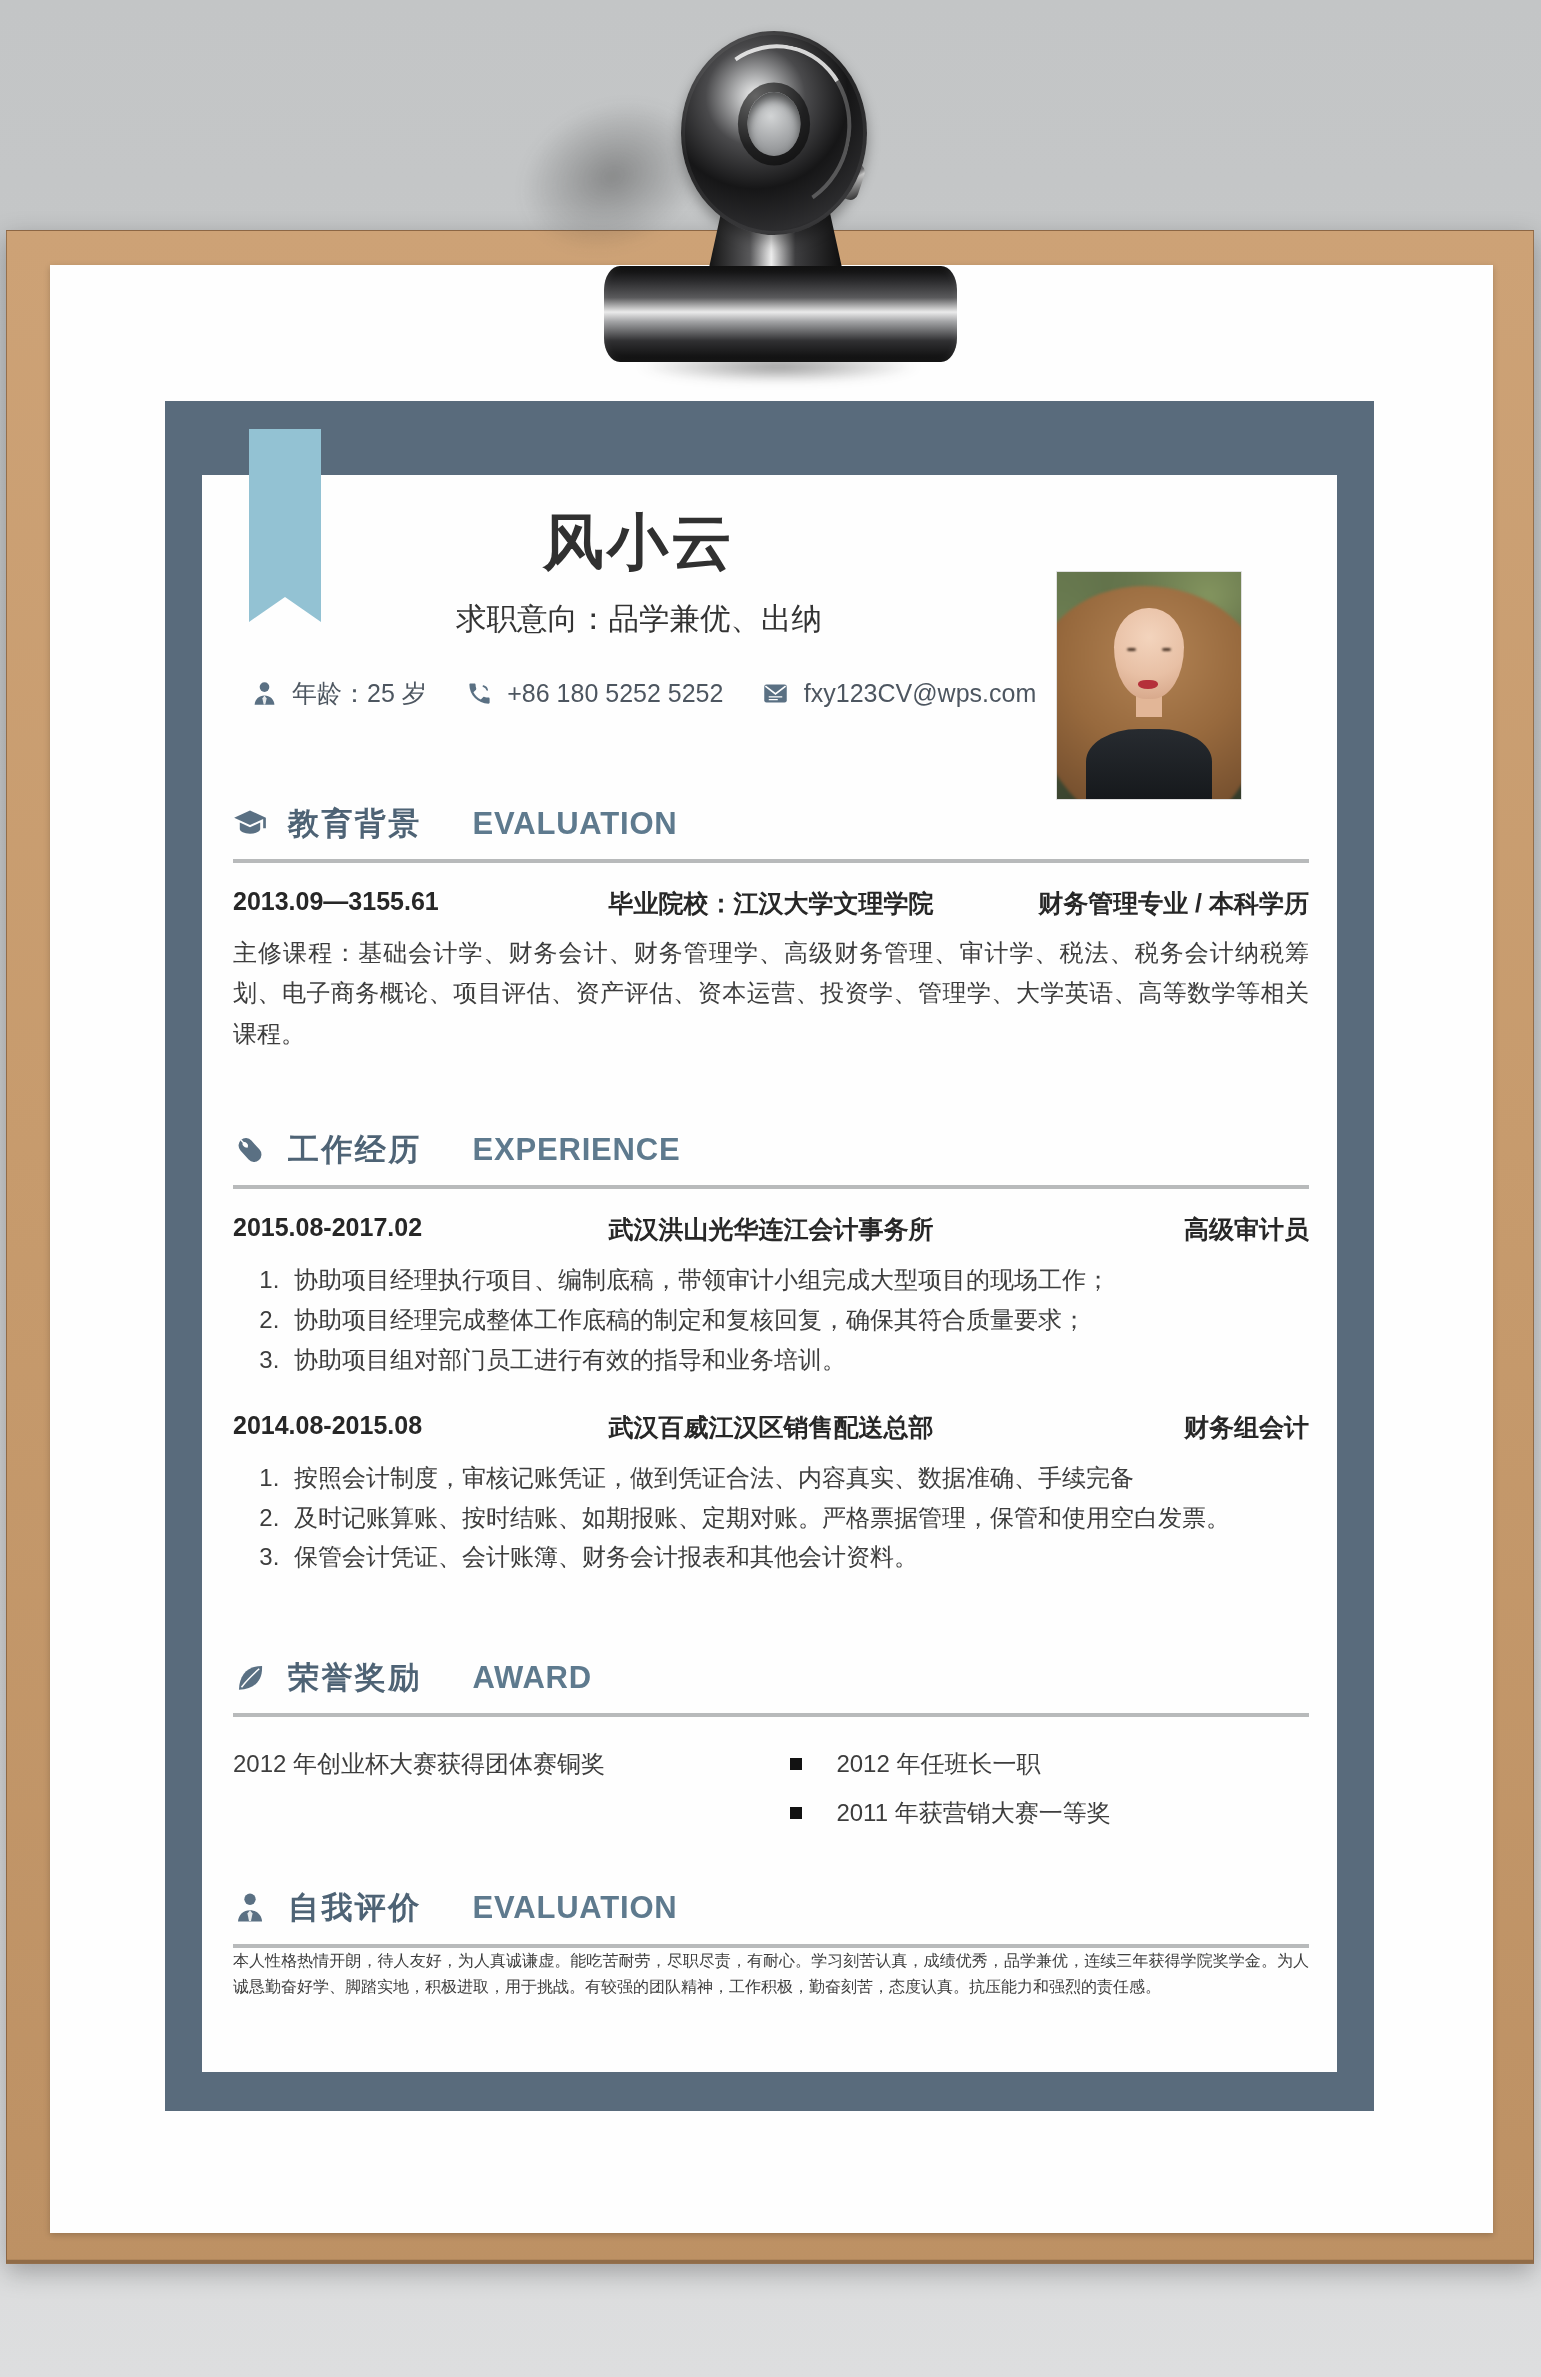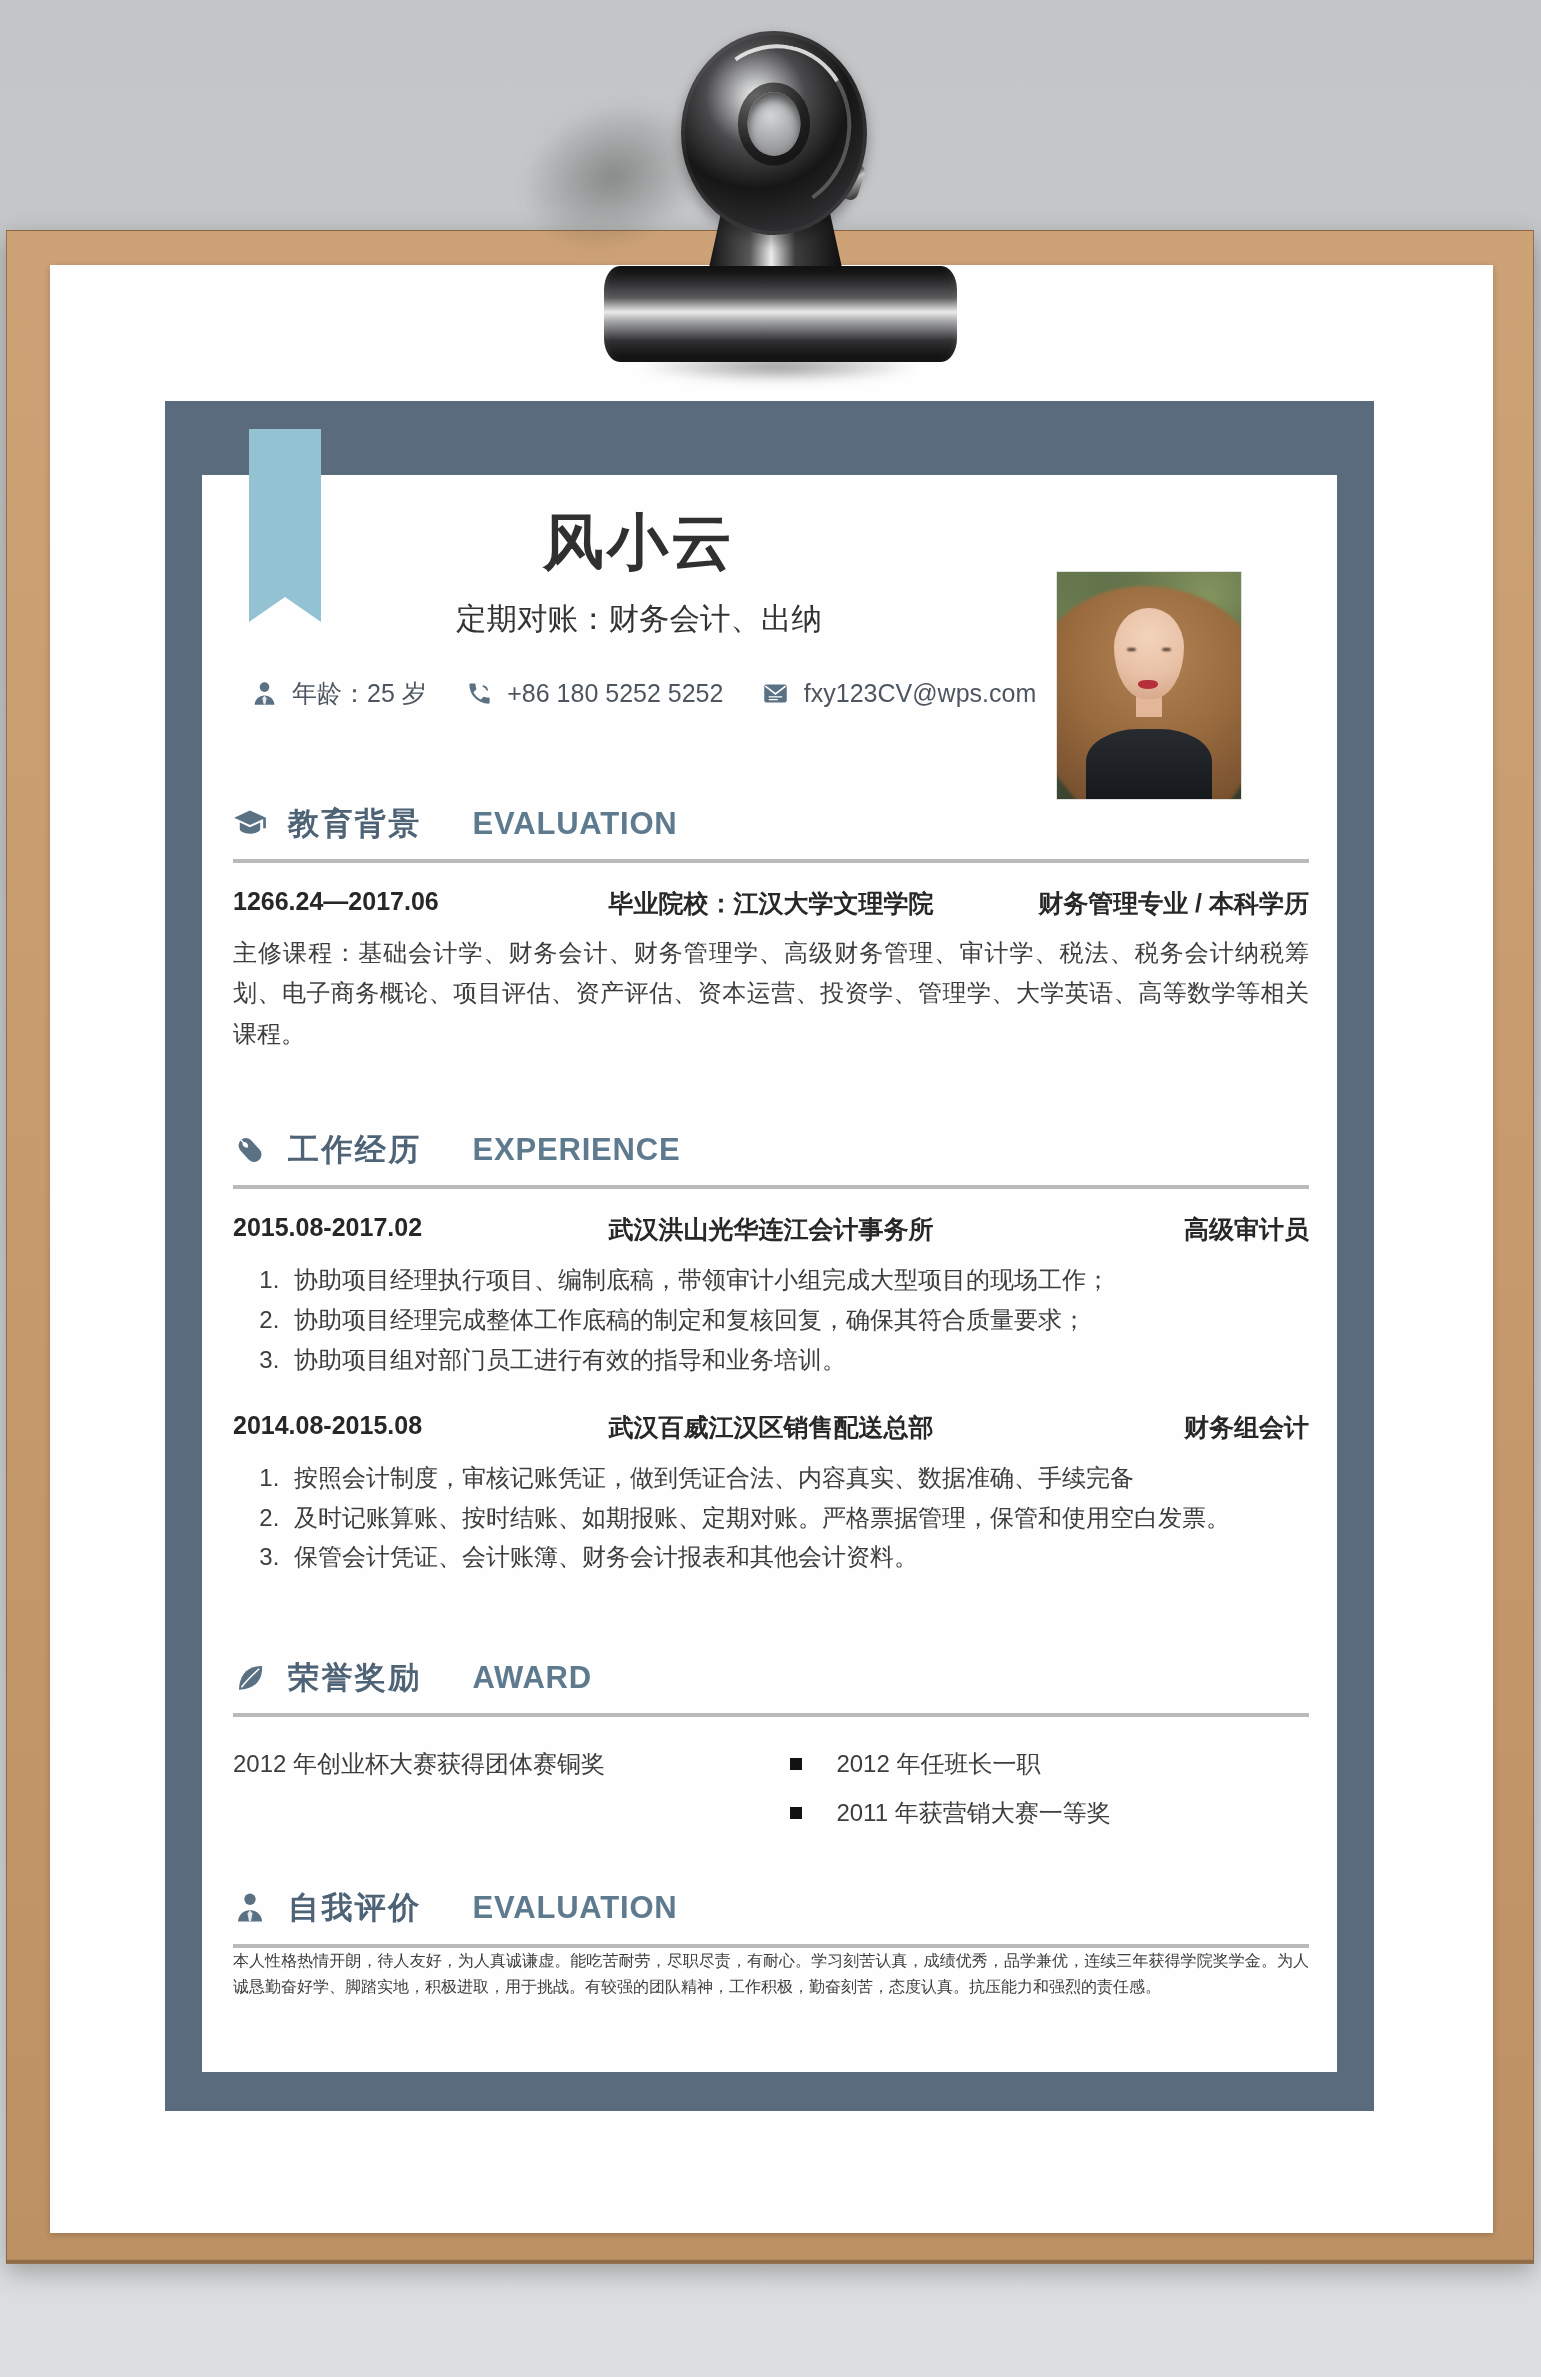--- a/index.html
+++ b/index.html
@@ -130,21 +130,21 @@
       <div class="ph-neck"></div>
       <div class="ph-top"></div>
       <div class="ph-face">
         <div class="ph-eye" style="left:18%;top:44%;"></div>
         <div class="ph-eye" style="right:18%;top:44%;"></div>
       </div>
       <div class="ph-lips"></div>
     </div>
 
     <h1 class="name">风小云</h1>
-    <div class="intent">定期对账：财务会计、出纳</div>
+    <div class="intent">求职意向：品学兼优、出纳</div>
 
     <div class="contact">
       <div class="c-item">
         <span class="icon">
           <svg width="27" height="27" viewBox="0 0 24 24" fill="#5a7083">
               <circle cx="12" cy="6.3" r="4.3"></circle>
               <path d="M3.2 22c.3-5 4-8.3 8.8-8.3s8.5 3.3 8.8 8.3z"></path>
               <path d="M12 13.8l-1.9 2.6 1.2 5.4h1.4l1.2-5.4z" fill="#fff" opacity=".85"></path>
             </svg>
         </span>
@@ -177,21 +177,21 @@
           <svg width="34" height="34" viewBox="0 0 24 24" fill="#5a7083">
               <path d="M12 2.5L.8 7.6 12 12.7l9.3-4.2V15h1.9V7.6z"></path>
               <path d="M4.8 11v4.6c0 1.8 3.2 3.2 7.2 3.2s7.2-1.4 7.2-3.2V11l-7.2 3.3z"></path>
             </svg>
         </span>
         <span class="sec-zh">教育背景</span>
         <span class="sec-en">EVALUATION</span>
       </div>
       <div class="rule"></div>
       <div class="row3">
-        <span class="r-left">1266.24—2017.06</span>
+        <span class="r-left">2013.09—3155.61</span>
         <span class="r-center">毕业院校：江汉大学文理学院</span>
         <span class="r-right">财务管理专业 / 本科学历</span>
       </div>
       <p class="courses">主修课程：基础会计学、财务会计、财务管理学、高级财务管理、审计学、税法、税务会计纳税筹划、电子商务概论、项目评估、资产评估、资本运营、投资学、管理学、大学英语、高等数学等相关课程。</p>
     </section>
 
     <section class="sec-experience">
       <div class="sec-head">
         <span class="icon">
           <svg width="34" height="34" viewBox="0 0 24 24" fill="#5a7083">

